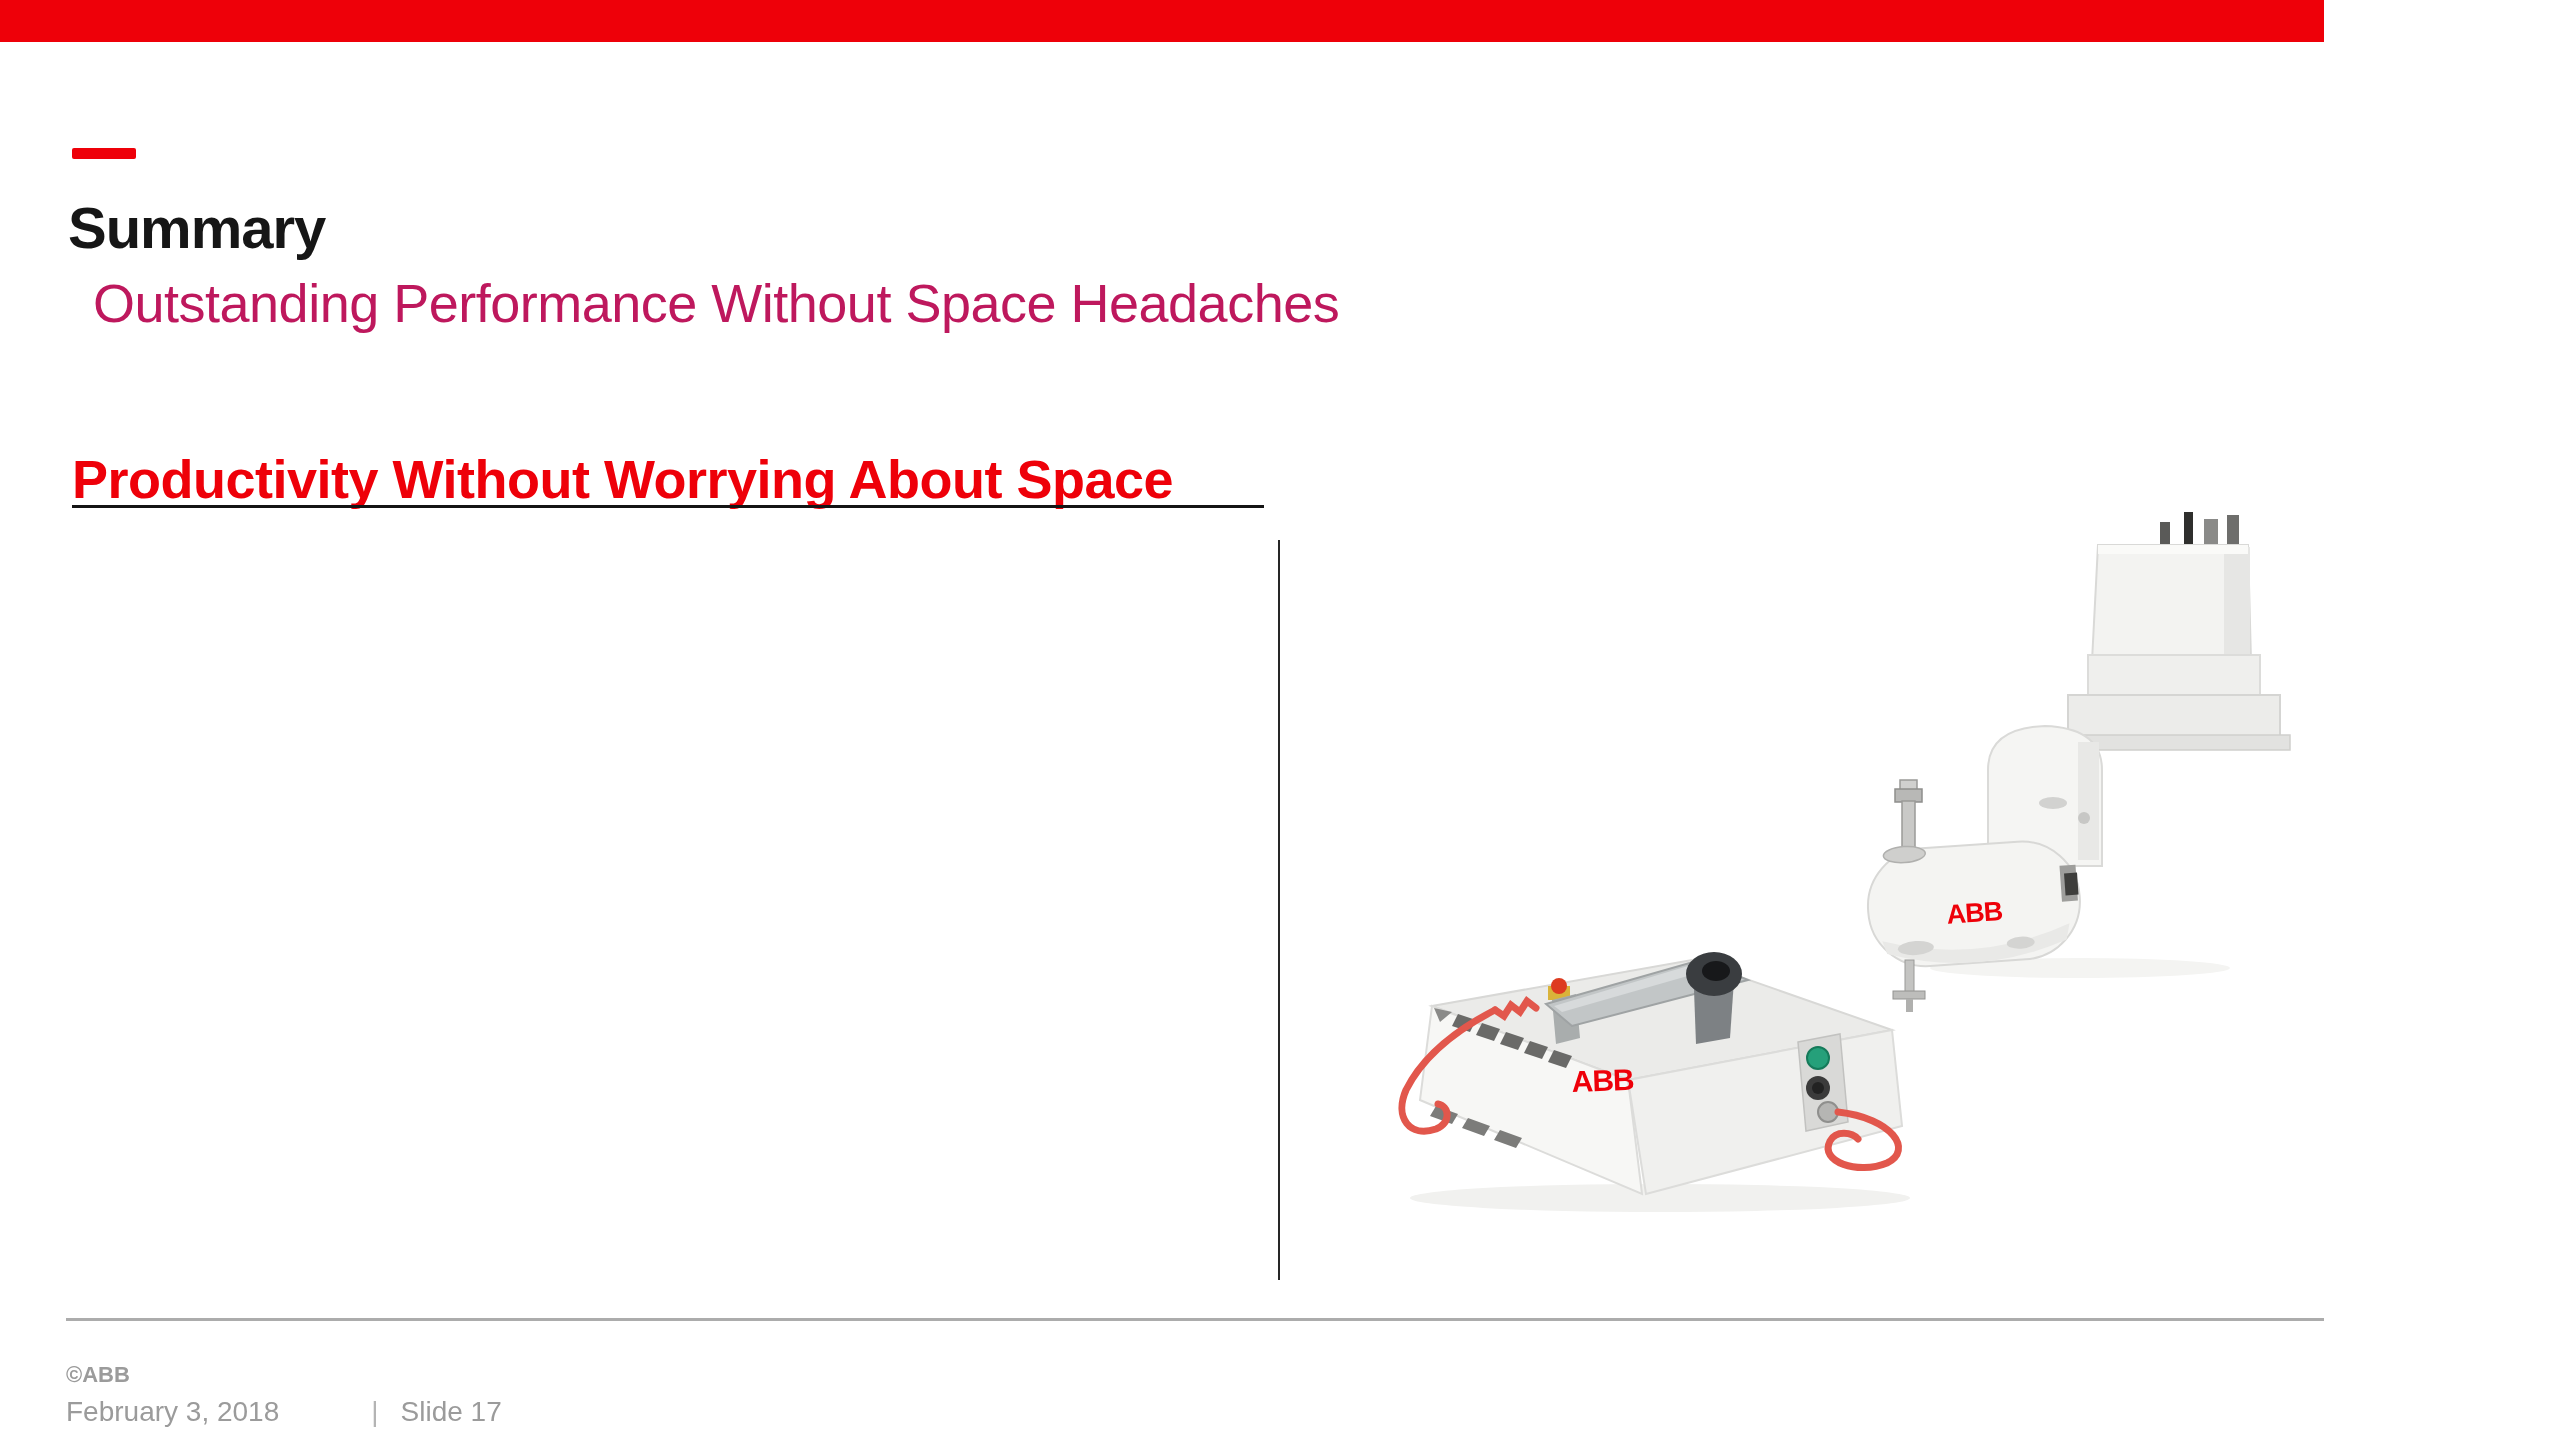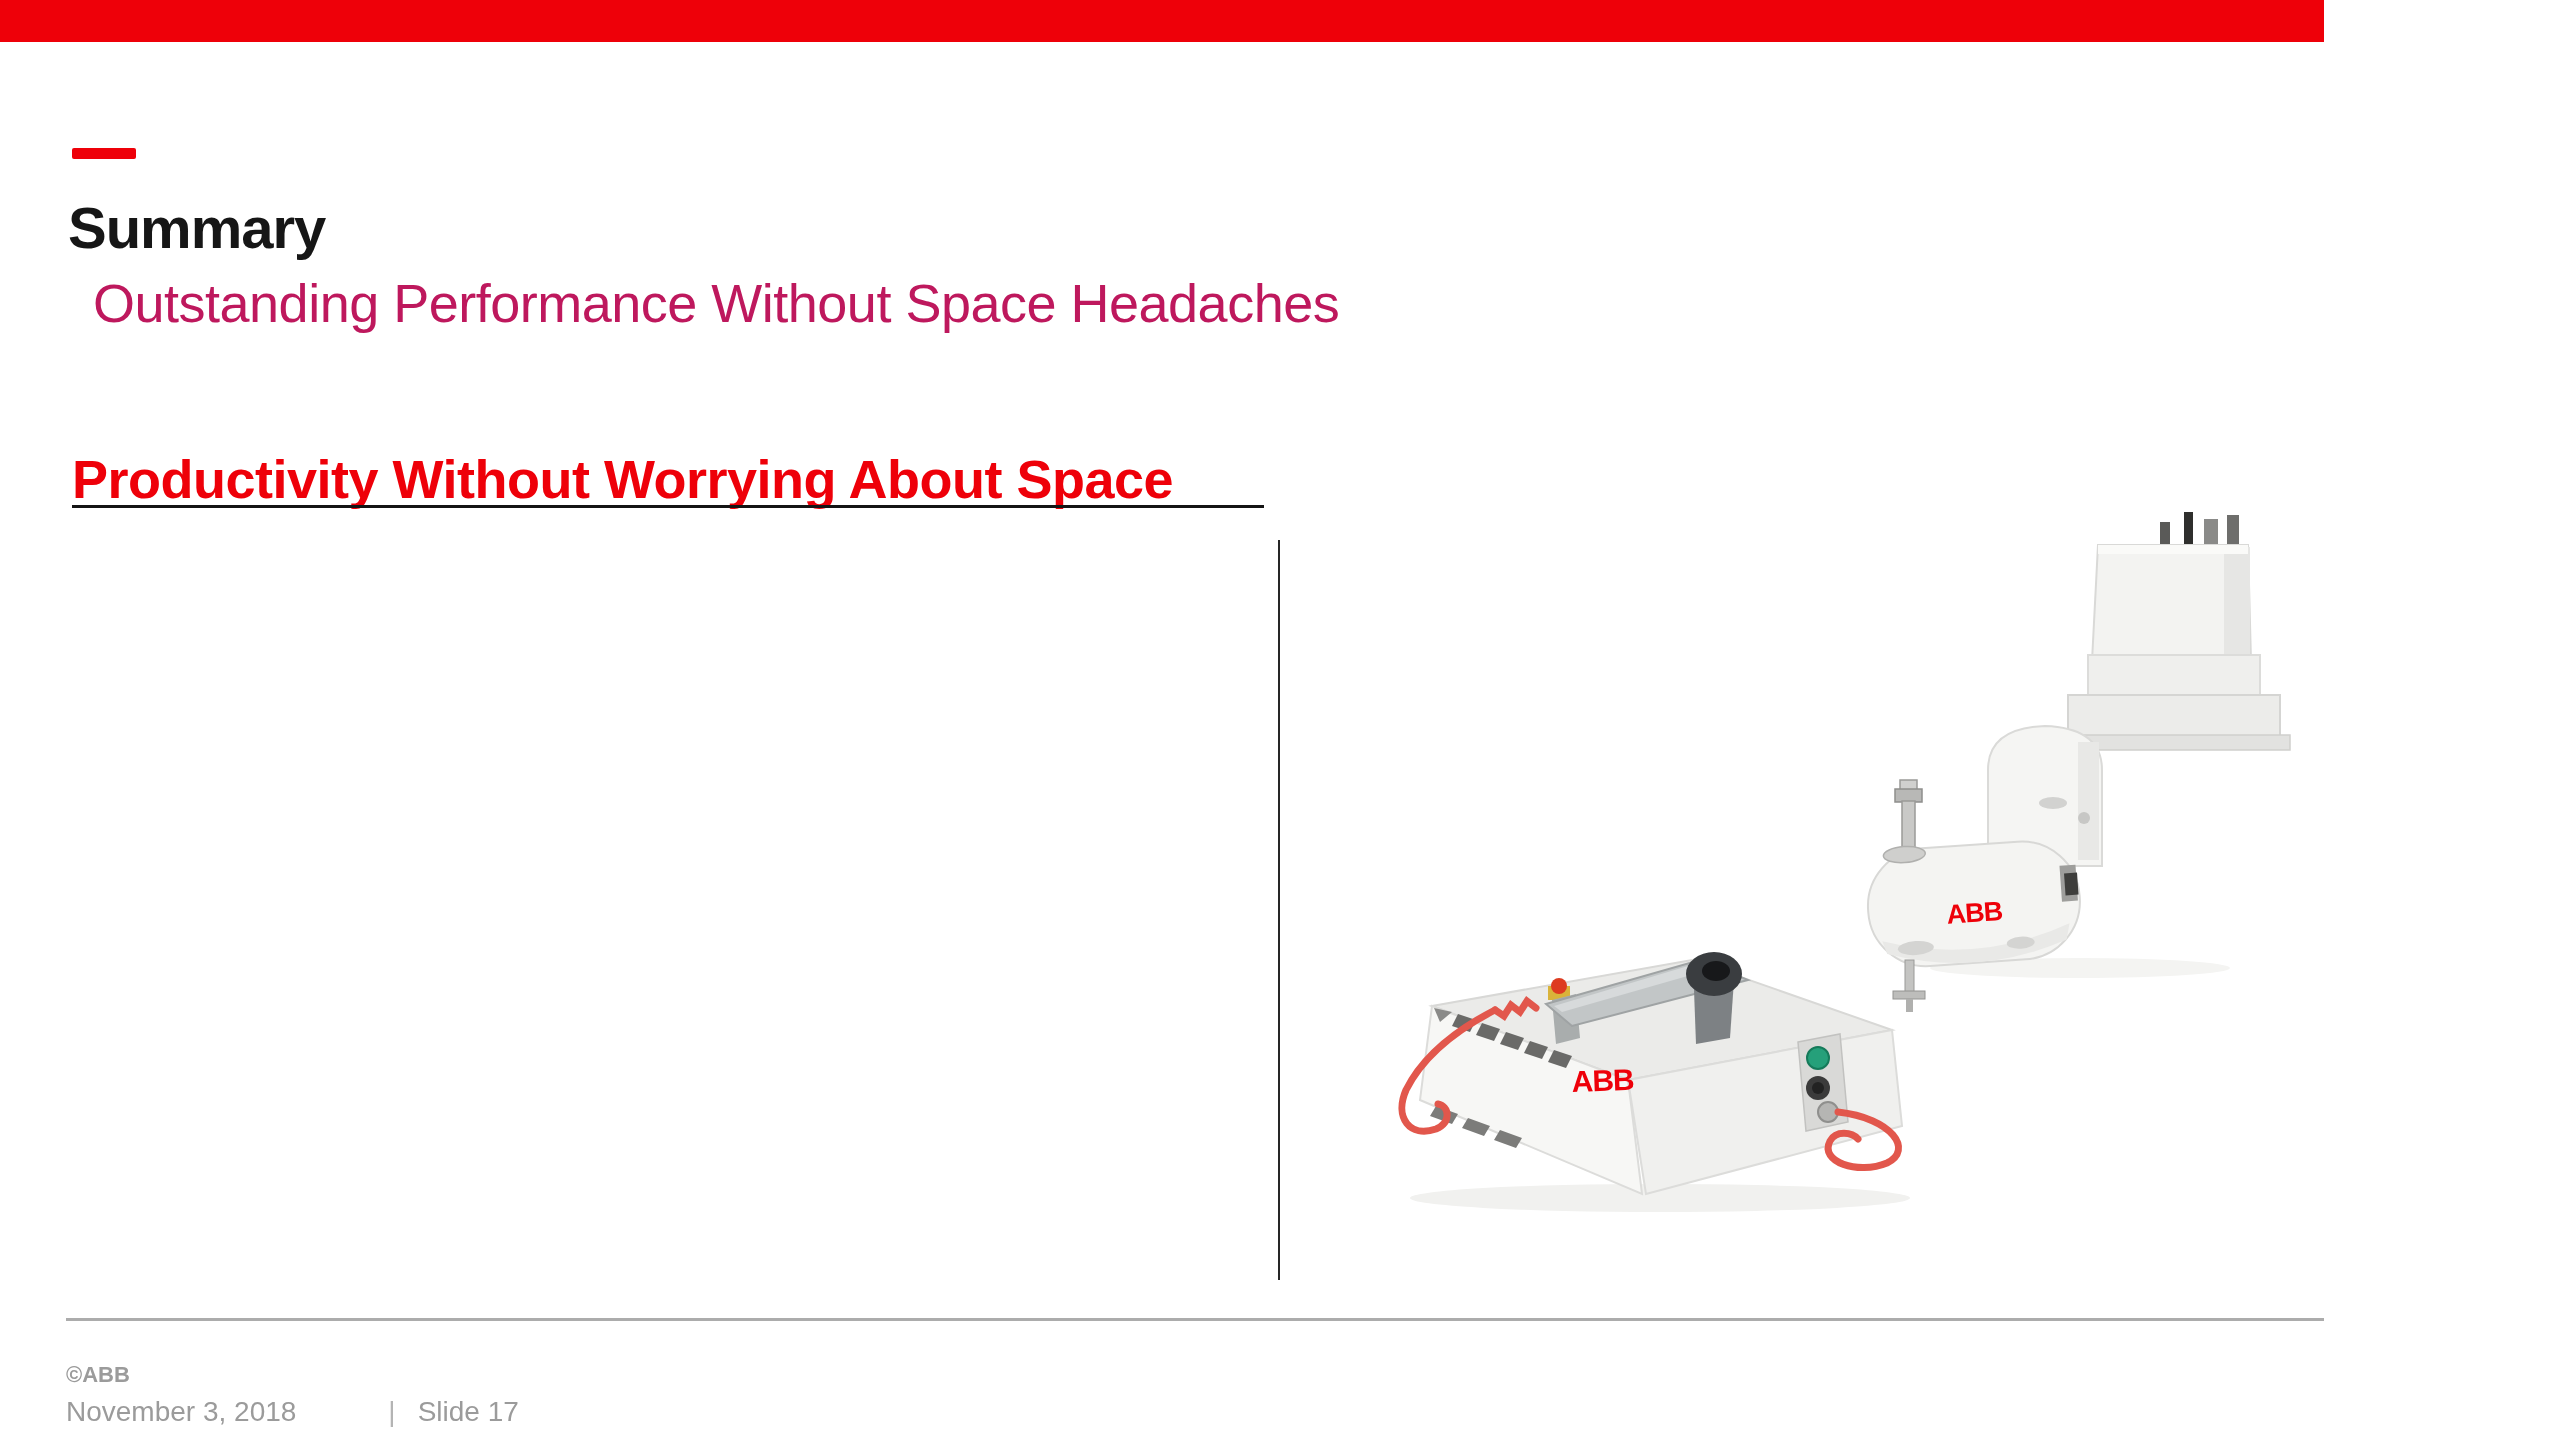--- a/index.html
+++ b/index.html
@@ -135,21 +135,21 @@
       <path d="M1536,1008 l-9,-7 l-7,11 l-9,-7 l-7,11 l-9,-6"></path>
       <path d="M1495,1010 C1460,1028 1424,1054 1406,1090 C1394,1118 1410,1138 1436,1129 C1452,1122 1449,1106 1438,1104"></path>
       <path d="M1838,1112 C1892,1118 1914,1150 1887,1163 C1858,1175 1819,1162 1830,1141 C1836,1130 1852,1132 1858,1139"></path>
     </g>
   </svg>
 
   <div class="abs footline"></div>
 
   <div class="abs copyright">©ABB</div>
   <div class="abs dateline">
-    <span>November 3, 2018</span><span class="sep">|</span><span>Slide 17</span>
+    <span>February 3, 2018</span><span class="sep">|</span><span>Slide 17</span>
   </div>
 
   <svg class="abs abblogo" width="120" height="52" viewBox="0 0 120 52" xmlns="http://www.w3.org/2000/svg">
     <text x="0" y="45" font-family="Liberation Sans, sans-serif" font-size="54" font-weight="bold" fill="var(--accent)" letter-spacing="-2">ABB</text>
     <rect x="50" y="2" width="4.5" height="46" fill="#ffffff"></rect>
     <rect x="86" y="2" width="4.5" height="46" fill="#ffffff"></rect>
   </svg>
 
 </div>
 

